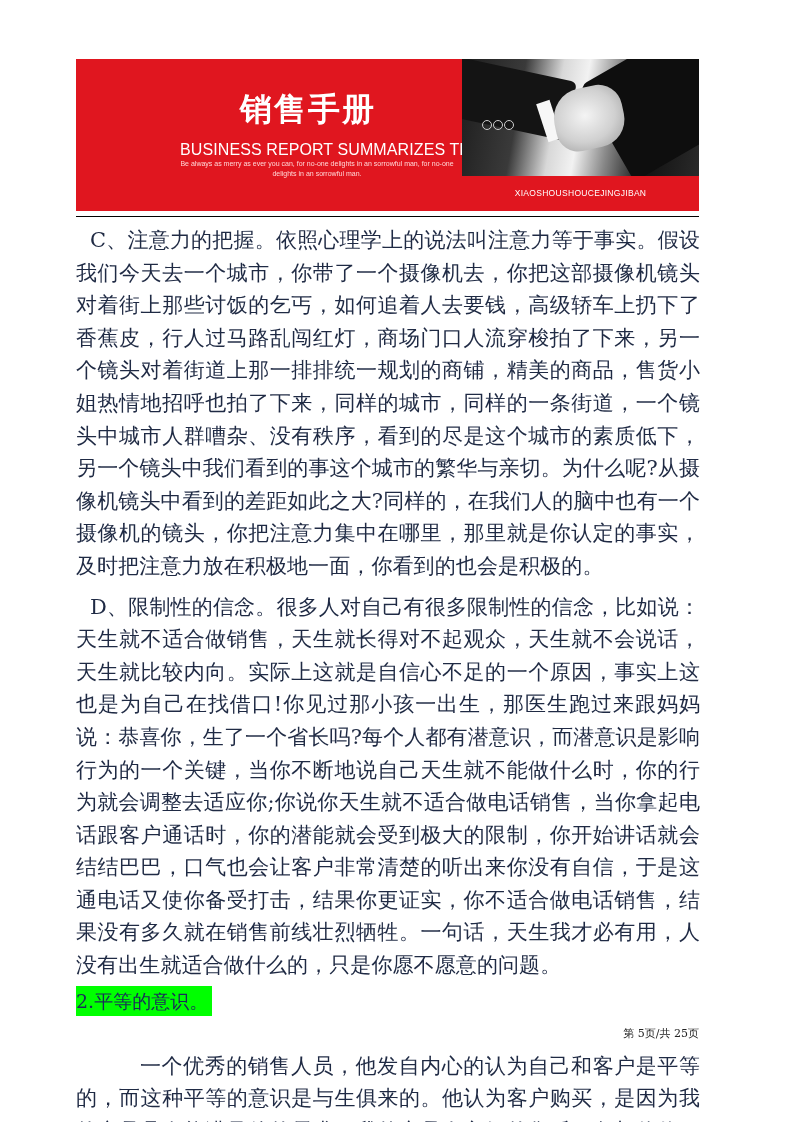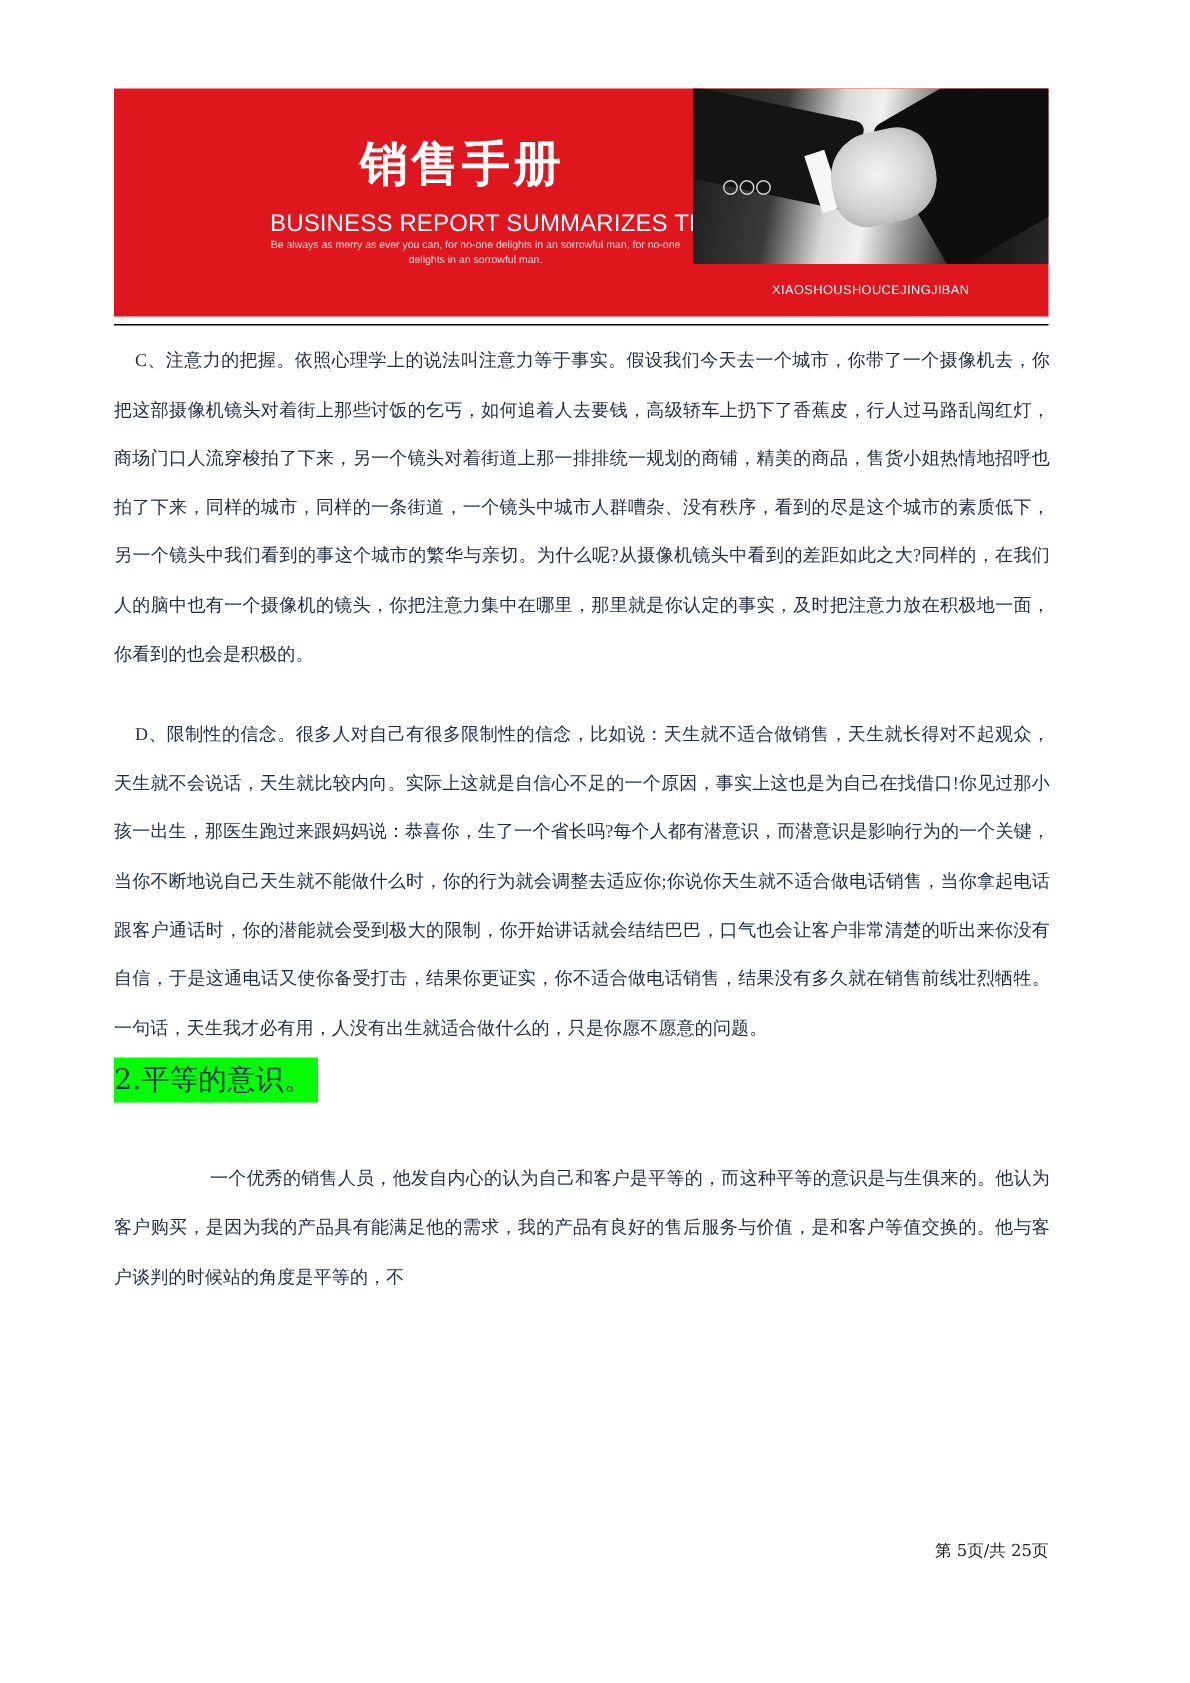--- a/index.html
+++ b/index.html
@@ -33,24 +33,24 @@
     .buttons { position: absolute; left: 20px; top: 61px; display: flex; gap: 1px; }
     .btn-ring { width: 8px; height: 8px; border: 1px solid #cfcfcf; border-radius: 50%; }
     .photo-caption { position: absolute; left: 386px; top: 117px; width: 237px; height: 35px;
                      font-family: Liberation Sans, sans-serif; font-size: 8.5px; color: #ffffff;
                      text-align: center; line-height: 35px; letter-spacing: 0.3px; }
 
     .rule { position: absolute; left: 76px; top: 216px; width: 623px; height: 0;
             border-top: 1.5px solid #000; }
 
     .content { position: absolute; left: 76px; top: 224px; width: 624px; }
-    .para { margin: 0; font-size: 12px; line-height: 32.6px; text-align: justify;
-            text-align-last: left; letter-spacing: 0.1px; font-family: Liberation Serif, serif; }
+    .para { margin: 0; font-size: 21px; line-height: 32.6px; text-align: justify;
+            text-align-last: left; letter-spacing: 0.1px; }
     .para.c { text-indent: 14px; }
-    .para.d { text-indent: 14px; margin-top: 21px; }
+    .para.d { text-indent: 14px; margin-top: 8px; }
     .heading { margin-top: 4px; display: inline-block; background: #00ff00;
                font-size: 19px; line-height: 30px; padding: 0 4px 0 0; color: #1a2a5a; }
     .para.e { text-indent: 64px; margin-top: 34px; }
 
     .footer { position: absolute; right: 94px; top: 1026px; font-size: 11px; color: #222;
               font-family: "DejaVu Serif", serif; }
   </style>
 </head>
 <body>
 

